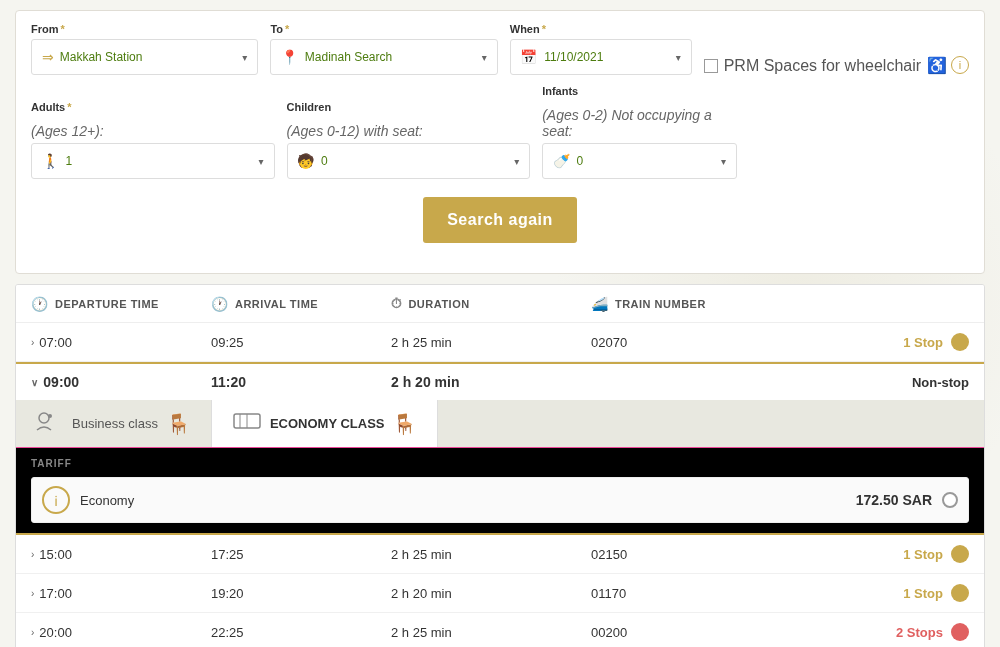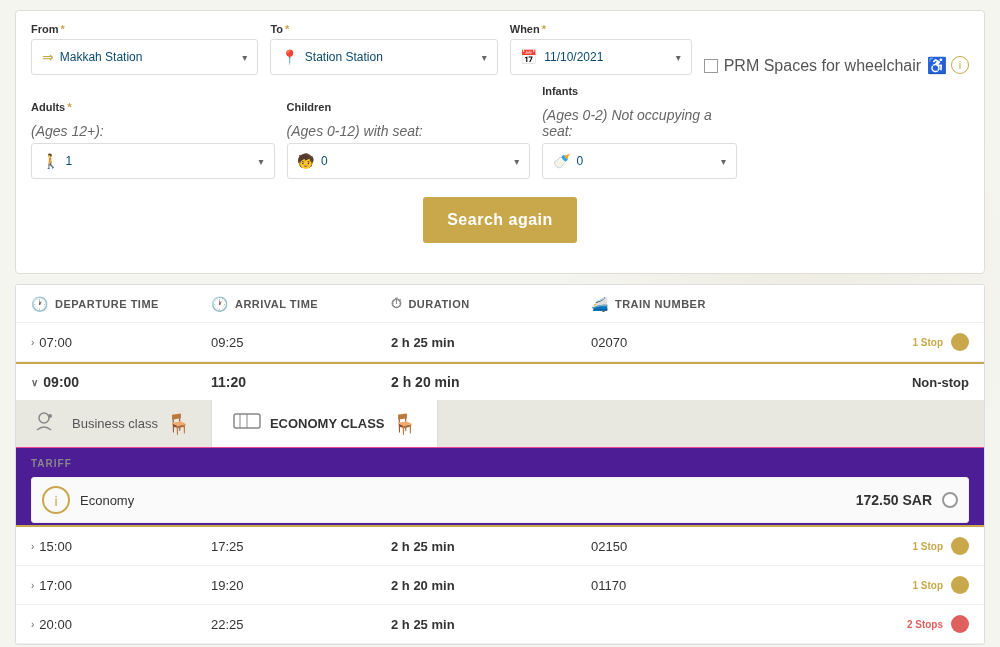--- a/index.html
+++ b/index.html
@@ -84,21 +84,21 @@
       padding: 7px 10px;
       background: white;
       cursor: pointer;
       min-height: 36px;
       position: relative;
     }
 
     .form-select .select-value {
       flex: 1;
       font-size: 12px;
-      color: #0c4a6e;
+      color: #4d7c0f;
     }
 
     .form-select .select-icon {
       margin-right: 6px;
       color: #c8a84b;
       font-size: 14px;
     }
 
     .form-select .chevron {
       color: #666;
@@ -210,40 +210,39 @@
     }
 
     .table-row.expanded .time {
       font-weight: bold;
       font-size: 14px;
     }
 
     .table-row .duration {
       font-size: 13px;
       color: #333;
-      font-weight: bold;
     }
 
     .table-row.expanded .duration {
       font-weight: bold;
       font-size: 14px;
     }
 
     .table-row .train-num {
       font-size: 13px;
       color: #333;
     }
 
     .table-row.expanded .train-num {
       font-weight: bold;
       font-size: 14px;
     }
 
     .stop-badge {
-      font-size: 10px;
+      font-size: 13px;
       font-weight: bold;
       color: #c8a84b;
       margin-right: 4px;
     }
 
     .stop-badge.two-stop {
       color: #e06060;
     }
 
     .nonstop-badge {
@@ -296,22 +295,22 @@
       background: white;
       font-weight: bold;
       color: #333;
     }
 
     .class-tab .tab-icon {
       font-size: 18px;
     }
 
     .tariff-section {
-      padding: 10px 15px 2px;
-      background: #4c1d95;
+      padding: 10px 15px 10px;
+      background: #000000;
     }
 
     .tariff-label {
       font-size: 10px;
       font-weight: bold;
       color: #888;
       letter-spacing: 1px;
       margin-bottom: 8px;
     }
 
@@ -401,21 +400,21 @@
           <span class="chevron">▾</span>
         </div>
       </div>
 
       <div class="form-group large">
         <div class="form-label">
           <span>To</span><span class="required">*</span>
         </div>
         <div class="form-select">
           <span class="select-icon">📍</span>
-          <span class="select-value">Station Station</span>
+          <span class="select-value">Madinah Search</span>
           <span class="chevron">▾</span>
         </div>
       </div>
 
       <div class="form-group medium">
         <div class="form-label">
           <span>When</span><span class="required">*</span>
         </div>
         <div class="form-select">
           <span class="select-icon">📅</span>
@@ -594,20 +593,21 @@
       </div>
     </div>
 
     <div class="table-row">
       <div class="time">
         <span class="expand-icon">›</span>
         20:00
       </div>
       <div class="time">22:25</div>
       <div class="duration">2 h 25 min</div>
+      <div class="train-num">00200</div>
       <div class="row-stop-info">
         <span class="stop-badge two-stop">2 Stops</span>
         <span class="stop-circle two"></span>
       </div>
     </div>
   </div>
 
   <div class="next-container">
     <button class="next-btn">Next</button>
   </div>

